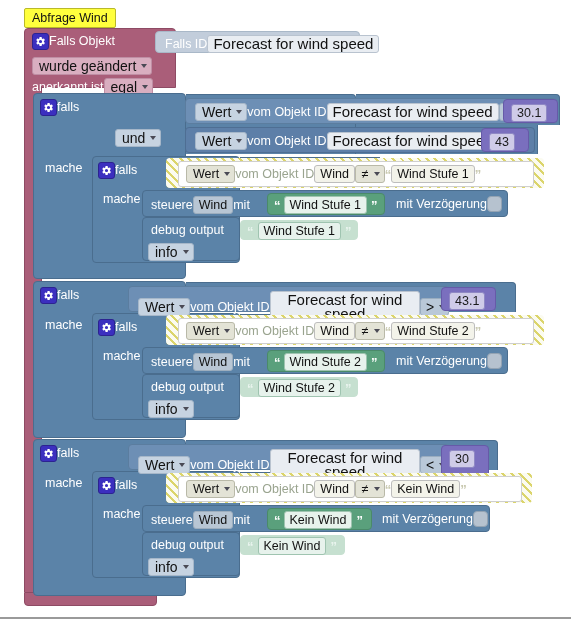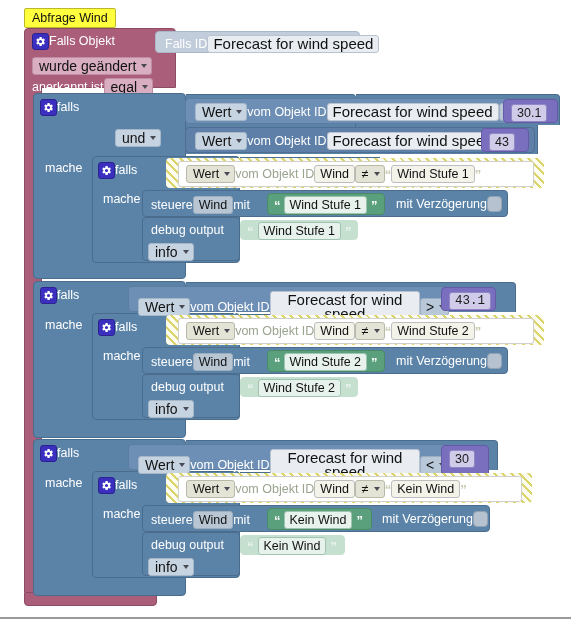--- a/index.html
+++ b/index.html
@@ -316,21 +316,21 @@
       </span>
       <span class="txt">vom Objekt ID</span>
       <span class="field">Forecast for wind speed</span>
       <span class="dd op">
         <span>&gt;</span>
         <span class="caret"></span>
       </span>
     </div>
   </div>
   <div class="blk num" style="left:441px;top:287px;width:55px;height:24px;z-index:18;">
-    <div style="padding:3px 0 0 7px;font-family:Liberation Mono, monospace;">
+    <div style="padding:3px 0 0 7px;">
       <span class="numfield">43.1</span>
     </div>
   </div>
 
   <span class="blk txt" style="left:45px;top:319px;z-index:14;">mache</span>
 
   <div class="blk ctrl" style="left:92px;top:313px;width:148px;height:107px;z-index:12;"></div>
   <div class="blk ctrl-flat" style="left:240px;top:314px;width:140px;height:29px;border-top:1px solid #4a6d8e;z-index:12;"></div>
 
   <div class="blk row" style="left:98px;top:319px;z-index:15;">

